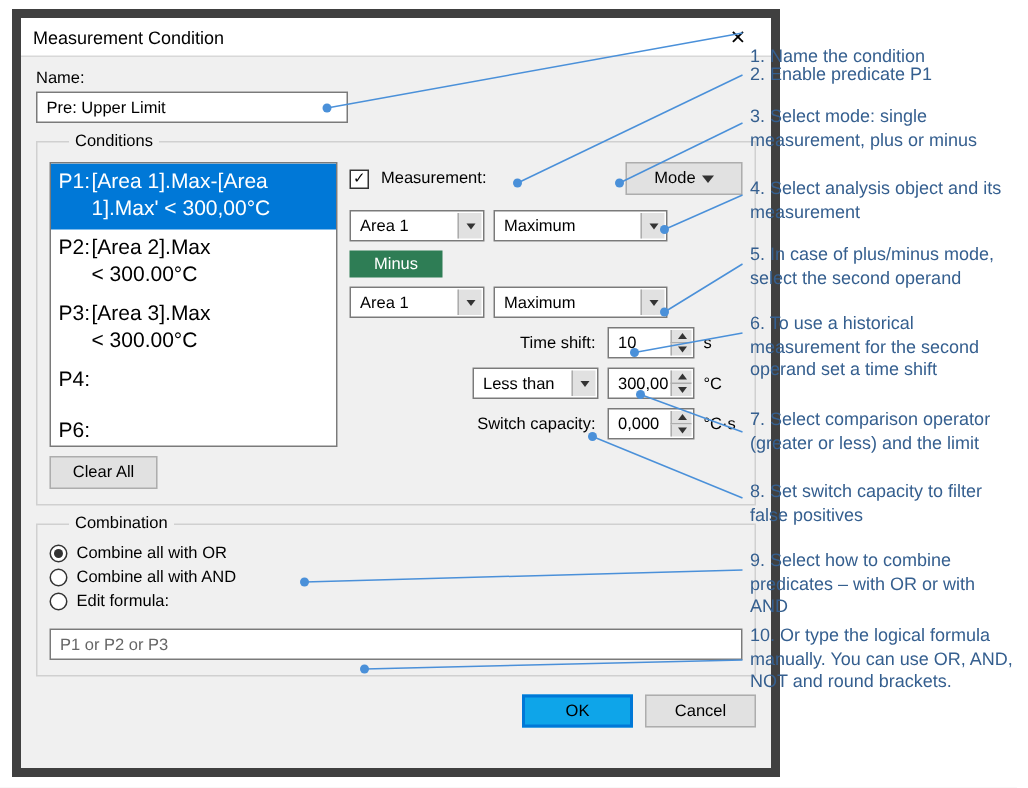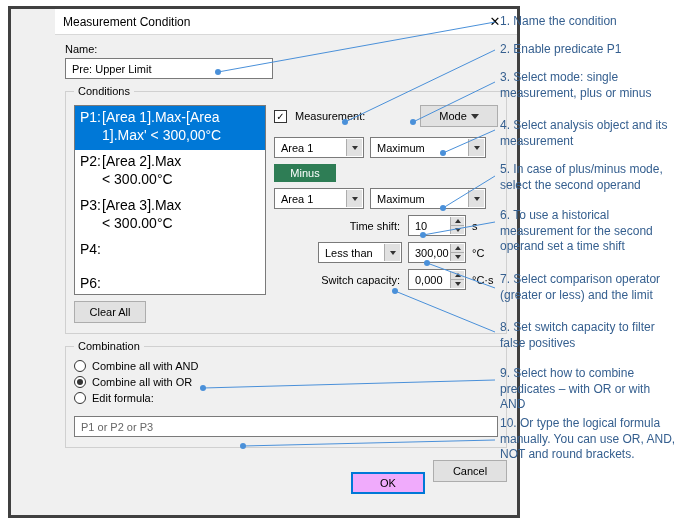--- a/index.html
+++ b/index.html
@@ -13,23 +13,22 @@
     height: 525px;
     position: relative;
     overflow: hidden;
   }
   .dialog {
     position: absolute;
     left: 8px;
     top: 6px;
     width: 512px;
     height: 512px;
-    border: 3px solid #404040;
+    border: 6px solid #404040;
     background: #f0f0f0;
-    padding-left: 44px;
   }
   .titlebar {
     height: 26px;
     background: #fff;
     border-bottom: 1px solid #d8d8d8;
     display: flex;
     align-items: center;
     padding: 0 4px 0 8px;
     font-size: 12px;
   }
@@ -51,21 +50,21 @@
     border: 1px solid #7a7a7a;
     background: #fff;
     padding: 0 6px;
     font: inherit;
   }
   fieldset {
     border: 1px solid #d0d0d0;
     margin: 6px 0 0 0;
     padding: 8px 8px 10px 8px;
   }
-  legend { padding: 0 4px; }
+  legend { padding: 0 4px; margin-left: 13px; }
   .cond-columns {
     display: flex;
     gap: 8px;
   }
   .pred-list {
     width: 192px;
     height: 190px;
     background: #fff;
     border: 1px solid #7a7a7a;
     overflow: hidden;
@@ -242,22 +241,21 @@
   }
   .btn-ok, .btn-cancel {
     width: 74px;
     height: 22px;
     font: inherit;
     background: #e1e1e1;
     border: 1px solid #adadad;
   }
   .btn-ok {
     border: 2px solid #0078d7;
-    background: #f0abfc;
-    margin-top: 12px;
+    background: #0ea5e9;
   }
   
   .ann {
     position: absolute;
     left: 500px;
     font-size: 12px;
     color: #355f8f;
     width: 178px;
     line-height: 1.3;
   }
@@ -412,28 +410,28 @@
             </div>
             <span class="unit">°C·s</span>
           </div>
         </div>
       </div>
     </fieldset>
 
     <fieldset>
       <legend>Combination</legend>
       <div class="radio-row">
-        <span class="radio"></span>
-        <span>Combine all with AND</span>
-      </div>
-      <div class="radio-row">
         <span class="radio">
             <span class="dot"></span>
           </span>
         <span>Combine all with OR</span>
+      </div>
+      <div class="radio-row">
+        <span class="radio"></span>
+        <span>Combine all with AND</span>
       </div>
       <div class="radio-row">
         <span class="radio"></span>
         <span>Edit formula:</span>
       </div>
       <input class="formula-input" value="P1 or P2 or P3" style="">
     </fieldset>
 
     <div class="dlg-buttons">
       <button class="btn-ok">OK</button>
@@ -459,21 +457,21 @@
   <line x1="413" y1="122" x2="495" y2="82"></line>
   <line x1="443" y1="153" x2="495" y2="130"></line>
   <line x1="443" y1="208" x2="495" y2="176"></line>
   <line x1="423" y1="235" x2="495" y2="222"></line>
   <line x1="427" y1="263" x2="495" y2="288"></line>
   <line x1="395" y1="291" x2="495" y2="332"></line>
   <line x1="203" y1="388" x2="495" y2="380"></line>
   <line x1="243" y1="446" x2="495" y2="440"></line>
 </svg>
 
-<div class="ann" style="top:14px">1. Name the condition</div>
+<div class="ann" style="top:30px">1. Name the condition</div>
 <div class="ann" style="top:42px">2. Enable predicate P1</div>
 <div class="ann" style="top:70px">3. Select mode: single measurement, plus or minus</div>
 <div class="ann" style="top:118px">4. Select analysis object and its measurement</div>
 <div class="ann" style="top:162px">5. In case of plus/minus mode, select the second operand</div>
 <div class="ann" style="top:208px">6. To use a historical measurement for the second operand set a time shift</div>
 <div class="ann" style="top:272px">7. Select comparison operator (greater or less) and the limit</div>
 <div class="ann" style="top:320px">8. Set switch capacity to filter false positives</div>
 <div class="ann" style="top:366px">9. Select how to combine predicates – with OR or with AND</div>
 <div class="ann" style="top:416px">10. Or type the logical formula manually. You can use OR, AND, NOT and round brackets.</div>
 

